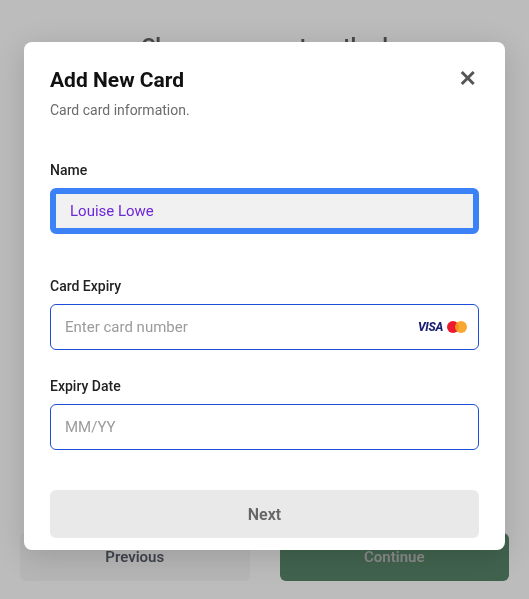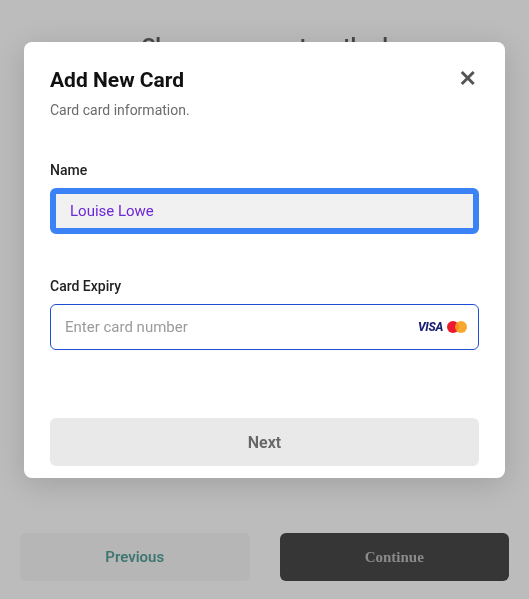--- a/index.html
+++ b/index.html
@@ -3,22 +3,22 @@
 <meta charset="utf-8">
 <style>
   * { box-sizing: border-box; margin: 0; padding: 0; font-family: -apple-system, BlinkMacSystemFont, "Segoe UI", Roboto, Helvetica, Arial, sans-serif; }
   html, body { width: 529px; height: 599px; overflow: hidden; }
   body { background: #f5f5f5; position: relative; }
 
   .bg-page { width: 529px; height: 599px; padding: 20px; }
   .bg-heading { text-align: center; font-size: 22px; font-weight: 600; color: #222; margin-top: 14px; }
   .bg-buttons { position: absolute; bottom: 18px; left: 20px; right: 20px; display: flex; gap: 30px; }
   .bg-btn { flex: 1; height: 48px; border-radius: 6px; border: none; font-size: 15px; font-weight: 600; cursor: pointer; }
-  .bg-btn.prev { background: #e9e9ea; color: #0f766e; }
-  .bg-btn.cont { background: #000000; color: #9a9a9a; font-family: Liberation Serif, serif; }
+  .bg-btn.prev { background: #e9e9ea; color: #0f172a; }
+  .bg-btn.cont { background: #14532d; color: #9a9a9a; }
 
   .overlay { position: absolute; top: 0; left: 0; width: 529px; height: 599px; background: rgba(120,120,120,0.45); }
 
   .modal { position: absolute; top: 42px; left: 24px; width: 481px; background: #fff; border-radius: 8px; padding: 26px 26px 12px 26px; box-shadow: 0 6px 30px rgba(0,0,0,0.15); }
 
   .modal-header { display:flex; justify-content: space-between; align-items: flex-start; }
   .modal-title { font-size: 21px; font-weight: 700; color: #111; }
   .close-btn { background:none; border:none; font-size: 22px; color:#555; cursor:pointer; line-height:1; padding:0 2px; font-weight:600;}
   .modal-sub { font-size: 14px; color: #6b6b6b; margin-top: 10px; }
 
@@ -73,16 +73,20 @@
         <span class="visa">VISA</span>
         <span class="mc">
             <span class="c1"></span>
             <span class="c2"></span>
           </span>
       </div>
     </div>
   </div>
 
   <div class="row-2">
+    <div class="col">
+      <label class="field-label">Expiry Date</label>
+      <input class="text-input" placeholder="MM/YY" style="">
+    </div>
   </div>
 
   <button class="next-btn">Next</button>
 </div>
 
 </body></html>

